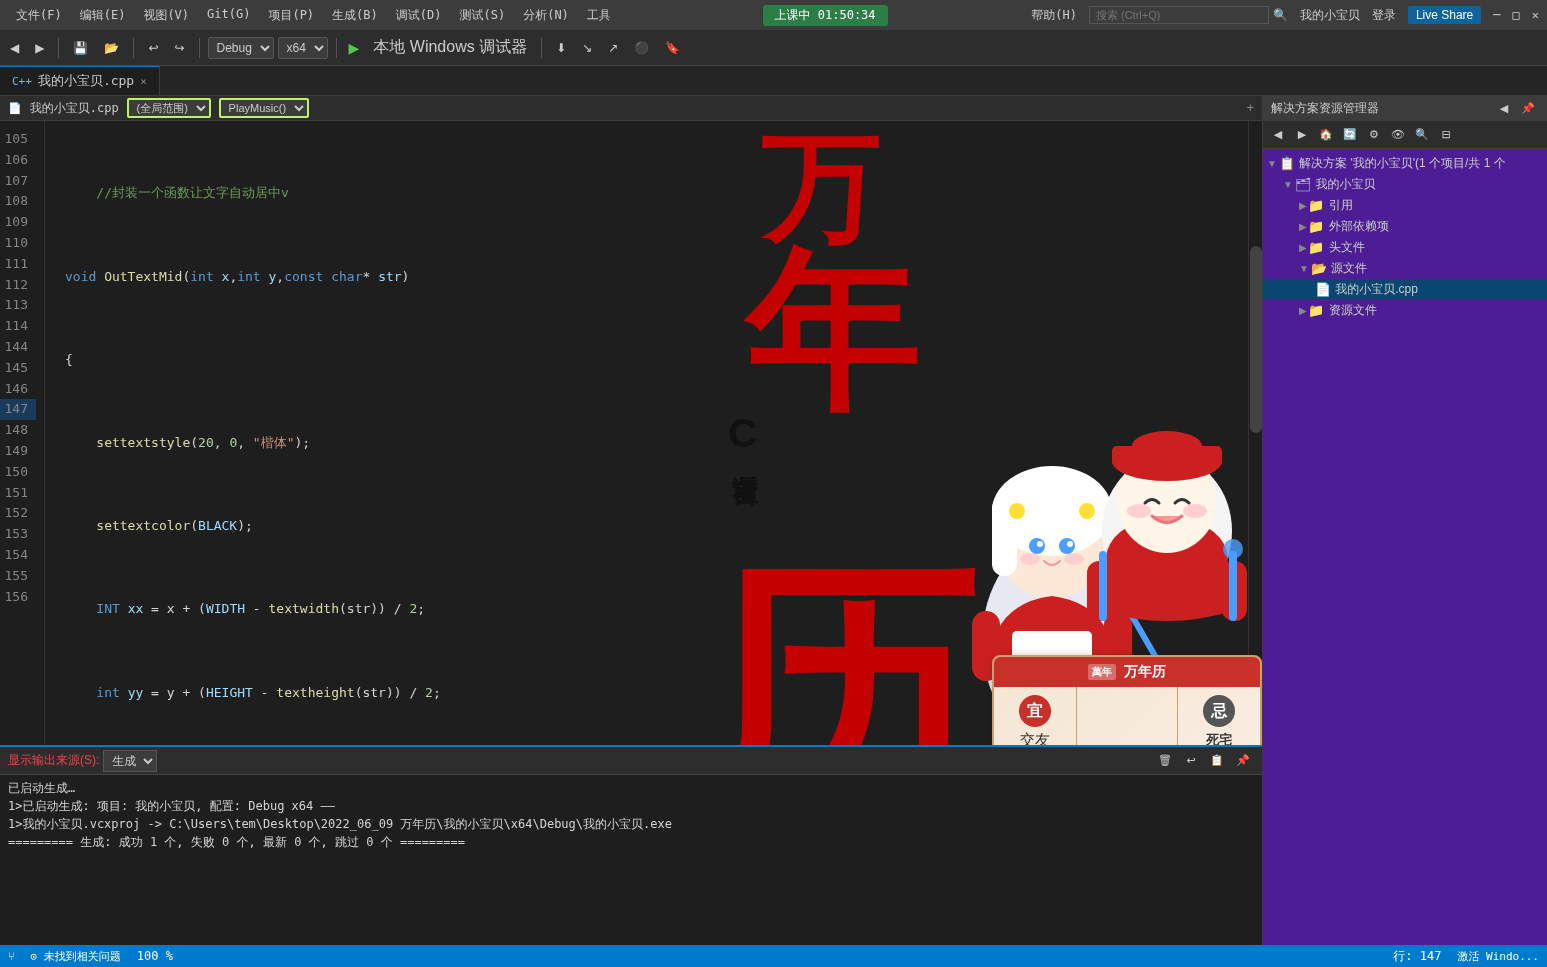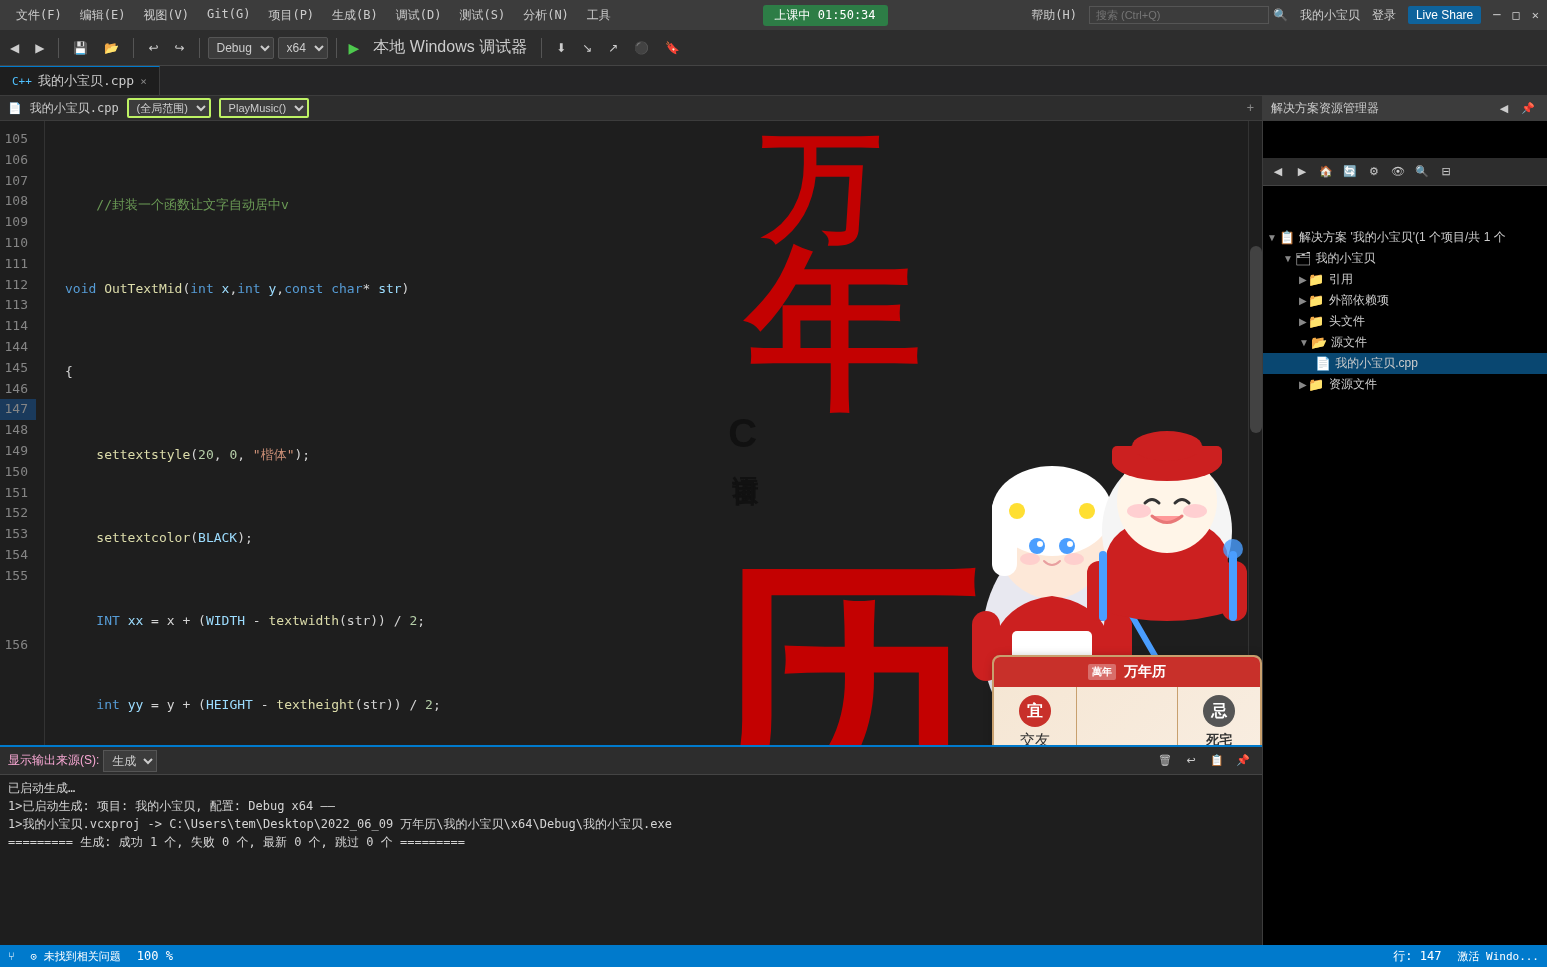--- a/index.html
+++ b/index.html
@@ -170,21 +170,21 @@
       font-size: 13px;
       line-height: 1.6;
       text-align: right;
       padding-right: 8px;
       user-select: none;
       border-right: 1px solid #333;
     }
 
     #code-lines {
       flex: 1;
-      padding: 12px 0 8px 16px;
+      padding: 0 0 8px 16px;
       font-size: 13px;
       line-height: 1.6;
       white-space: pre;
       overflow: hidden;
     }
 
     .code-line {
       display: flex;
       align-items: baseline;
       min-height: 20.8px;
@@ -207,26 +207,25 @@
       top: 0;
       width: 550px;
       height: 100%;
       pointer-events: none;
       overflow: hidden;
     }
 
     
     #right-panel {
       width: 285px;
-      background: #000000;
+      background: #4c1d95;
       border-left: 1px solid #3c3c3c;
       display: flex;
       flex-direction: column;
       font-size: 12px;
-      gap: 37px;
     }
     #right-panel-header {
       height: 25px;
       background: #3c3c3c;
       display: flex;
       align-items: center;
       padding: 0 8px;
       color: #ccc;
       font-size: 12px;
       font-family: 'Microsoft YaHei', sans-serif;
@@ -500,21 +499,21 @@
             <div style="height:20.8px;text-align:right;padding-right:8px;">146</div>
             <div style="height:20.8px;text-align:right;padding-right:8px;background:#1a3a5c;">147</div>
             <div style="height:20.8px;text-align:right;padding-right:8px;">148</div>
             <div style="height:20.8px;text-align:right;padding-right:8px;">149</div>
             <div style="height:20.8px;text-align:right;padding-right:8px;">150</div>
             <div style="height:20.8px;text-align:right;padding-right:8px;">151</div>
             <div style="height:20.8px;text-align:right;padding-right:8px;">152</div>
             <div style="height:20.8px;text-align:right;padding-right:8px;">153</div>
             <div style="height:20.8px;text-align:right;padding-right:8px;">154</div>
             <div style="height:20.8px;text-align:right;padding-right:8px;">155</div>
-            <div style="height:20.8px;text-align:right;padding-right:8px;margin-top:48px;">156</div>
+            <div style="height:20.8px;text-align:right;padding-right:8px;">156</div>
           </div>
         </div>
 
         <div id="code-lines" style="font-family:'Consolas',monospace;font-size:13px;line-height:1.6;">
           
           <div class="code-line">
             <span class="cmt">&nbsp;&nbsp;&nbsp;&nbsp;//封装一个函数让文字自动居中v</span>
           </div>
           
           <div class="code-line">
@@ -685,21 +684,21 @@
         </div>
 
         <div id="vertical-scroll" style="position:absolute;right:0;top:0;width:14px;height:100%;background:#1e1e1e;border-left:1px solid #333;">
           <div style="position:absolute;top:20%;left:1px;width:12px;height:30%;background:#424242;border-radius:6px;"></div>
         </div>
       </div>
 
       <div id="bottom-area">
         <div id="output-section" style="flex:1;display:flex;flex-direction:column;border-top:2px solid #007acc;">
           <div id="output-toolbar" style="height:28px;background:#2d2d2d;display:flex;align-items:center;padding:0 8px;gap:4px;border-bottom:1px solid #444;">
-            <span style="color:#f9a8d4;font-size:12px;font-family:'Microsoft YaHei',sans-serif;">显示输出来源(S):</span>
+            <span style="color:#ef4444;font-size:12px;font-family:'Microsoft YaHei',sans-serif;">显示输出来源(S):</span>
             <select class="output-select">
               <option>生成</option>
             </select>
             <button class="sol-btn" style="margin-left:auto;">🗑</button>
             <button class="sol-btn">↩</button>
             <button class="sol-btn">📋</button>
             <button class="sol-btn">📌</button>
           </div>
           <div id="output-content">
             <div>已启动生成…</div>

